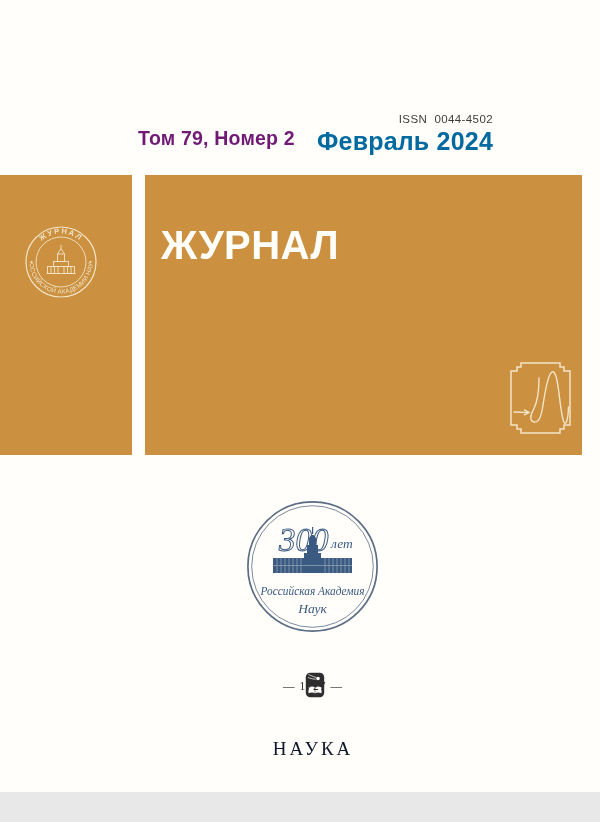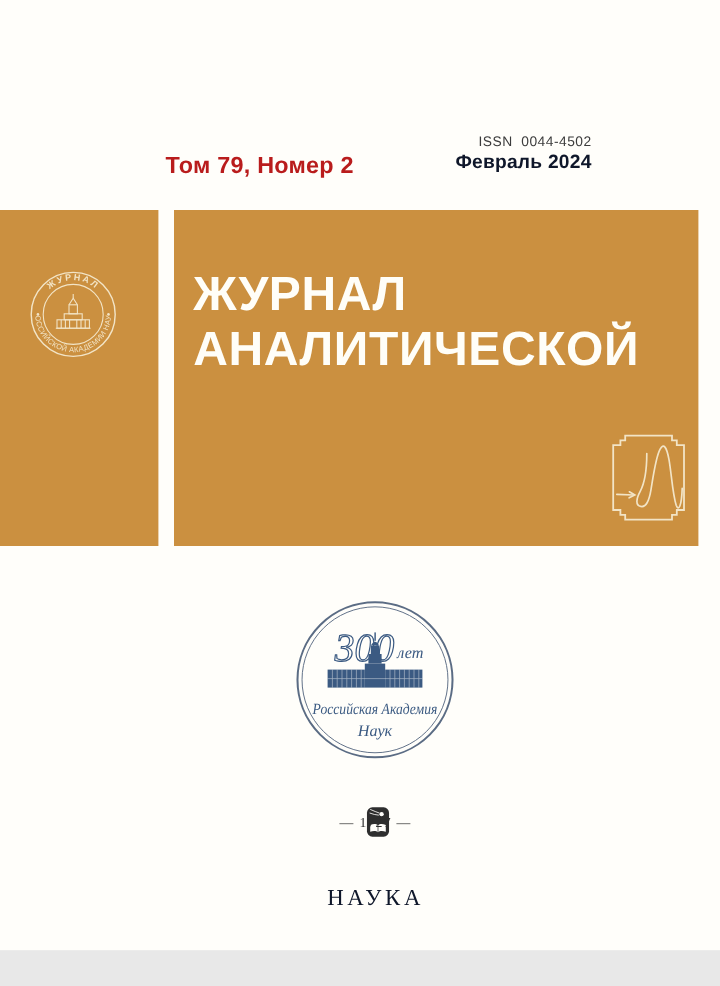--- a/index.html
+++ b/index.html
@@ -8,25 +8,25 @@
     background:#fffefa;overflow:hidden;
     font-family:"Liberation Sans","DejaVu Sans",sans-serif;
   }
   
   .issn{
     position:absolute;top:113px;right:107px;
     font-size:11.5px;letter-spacing:.4px;color:#3c3c3c;white-space:pre;
   }
   .vol{
     position:absolute;top:127px;left:138px;
-    font-size:19.5px;font-weight:bold;color:#b91c1c;letter-spacing:.2px;text-align:center;
+    font-size:19.5px;font-weight:bold;color:#701a75;letter-spacing:.2px;text-align:center;
   }
   .date{
     position:absolute;top:127px;right:107px;
-    font-size:16px;font-weight:bold;color:#0f172a;letter-spacing:.2px;
+    font-size:25px;font-weight:bold;color:#0369a1;letter-spacing:.2px;
   }
   
   .band-left{
     position:absolute;left:0;top:175px;width:132px;height:280px;
     background:#cb9040;
   }
   .band-main{
     position:absolute;left:145px;top:175px;width:437px;height:280px;
     background:#cb9040;
   }
@@ -106,21 +106,20 @@
       <path d="M28 42.5 V49.5 M31.5 42.5 V49.5 M35 42.5 V49.5 M41 42.5 V49.5 M44.5 42.5 V49.5 M48 42.5 V49.5"></path>
       <rect x="30.5" y="37.5" width="15" height="5"></rect>
       <rect x="34.5" y="30" width="7" height="7.5"></rect>
       <path d="M34.5 30 L38 24.5 L41.5 30"></path>
       <path d="M38 24.5 V21"></path>
     </g>
   </svg>
 
   <div class="title">
     <div>ЖУРНАЛ</div>
-    <div>АНАЛИТИЧЕСКОЙ</div>
   </div>
 
   <svg class="peak-icon" width="65" height="77" viewBox="0 0 65 77">
     <path d="M13 3 H52 V7 H56 V11 H62 V65 H56 V69 H52 V73 H13 V69 H9 V65 H3 V11 H9 V7 H13 Z" fill="none" stroke="#f2e4c6" stroke-width="1.5"></path>
     <g fill="none" stroke="#f2e4c6" stroke-width="1.4" stroke-linecap="round">
       <path d="M31 18 C31 31 29 43 25.5 49.5 C22 56 21.5 61 26 62 C30.5 63 33 57 34.5 48 C36.5 36 38.5 21 42 14.5 C45 9 47.5 12 49.5 23 C51.5 34 52.5 52 55.5 61 C57.5 66.5 60 62 60.5 47"></path>
       <path d="M6 52 L20 52.5"></path>
       <path d="M16.5 49.8 L21 52.5 L16.3 54.8"></path>
     </g>
   </svg>

